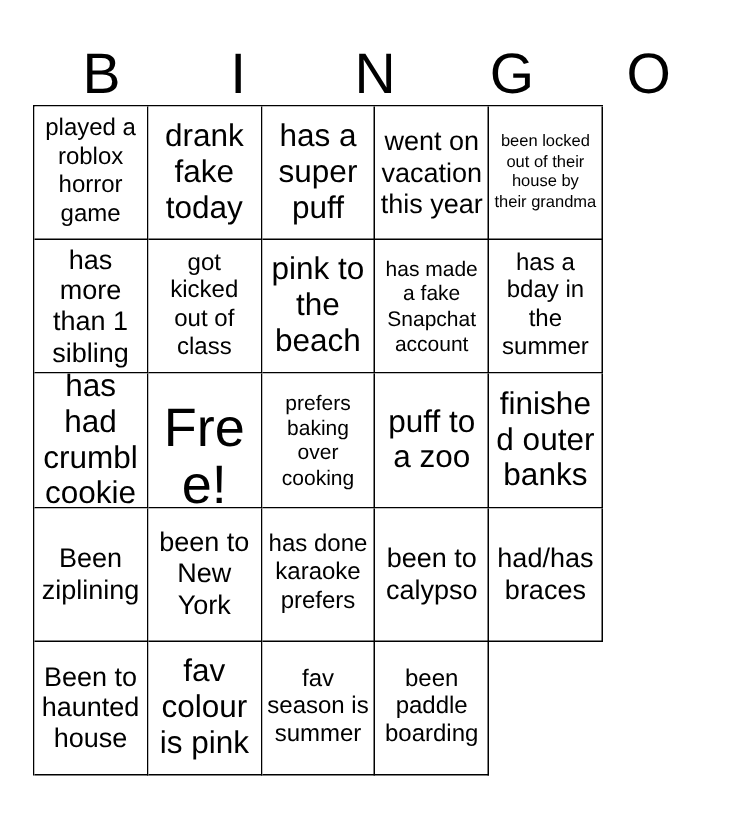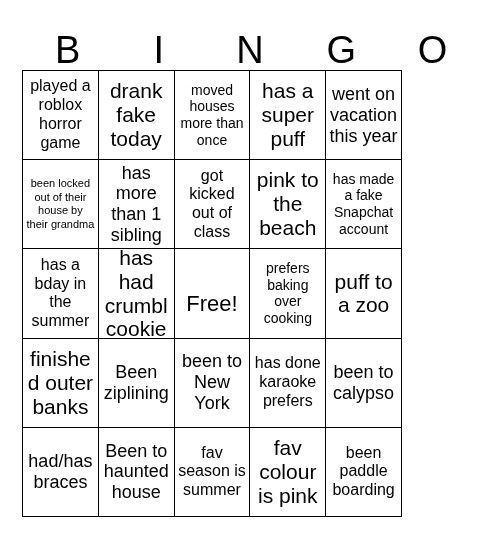--- a/index.html
+++ b/index.html
@@ -73,44 +73,41 @@
     line-height: 1.16;
     word-wrap: break-word;
     hyphens: none;
   }
   
   .fs-xs  { font-size: 11px; line-height: 1.22; }
   .fs-sm  { font-size: 14px; line-height: 1.2; }
   .fs-md  { font-size: 16px; line-height: 1.18; }
   .fs-lg  { font-size: 18px; line-height: 1.16; }
   .fs-xl  { font-size: 21px; line-height: 1.14; }
-  .fs-free{ font-size: 22px; line-height: 1.05; margin-top: 20px; }
+  .fs-free{ font-size: 36px; line-height: 1.05; margin-top: 20px; }
 </style>
 </head>
 <body>
 
 <div class="card">
 
   <div class="header">
     <div class="header-letter">B</div>
     <div class="header-letter">I</div>
     <div class="header-letter">N</div>
     <div class="header-letter">G</div>
     <div class="header-letter">O</div>
   </div>
 
   <div class="grid" id="bingo-grid">
       <div class="cell">
         <span class="cell-text fs-md">played a roblox horror game</span>
       </div>
       <div class="cell">
         <span class="cell-text fs-xl">drank fake today</span>
-      </div>
-      <div class="cell">
-        <span class="cell-text fs-sm">moved houses more than once</span>
       </div>
       <div class="cell">
         <span class="cell-text fs-xl">has a super puff</span>
       </div>
       <div class="cell">
         <span class="cell-text fs-lg">went on vacation this year</span>
       </div>
       <div class="cell">
         <span class="cell-text fs-xs">been locked out of their house by their grandma</span>
       </div>
@@ -156,23 +153,23 @@
       <div class="cell">
         <span class="cell-text fs-lg">been to calypso</span>
       </div>
       <div class="cell">
         <span class="cell-text fs-lg">had/has braces</span>
       </div>
       <div class="cell">
         <span class="cell-text fs-lg">Been to haunted house</span>
       </div>
       <div class="cell">
-        <span class="cell-text fs-md">fav season is summer</span>
+        <span class="cell-text fs-xl">fav colour is pink</span>
       </div>
       <div class="cell">
-        <span class="cell-text fs-xl">fav colour is pink</span>
+        <span class="cell-text fs-md">fav season is summer</span>
       </div>
       <div class="cell">
         <span class="cell-text fs-md">been paddle boarding</span>
       </div>
     </div>
 
 </div>
 
 </body></html>

